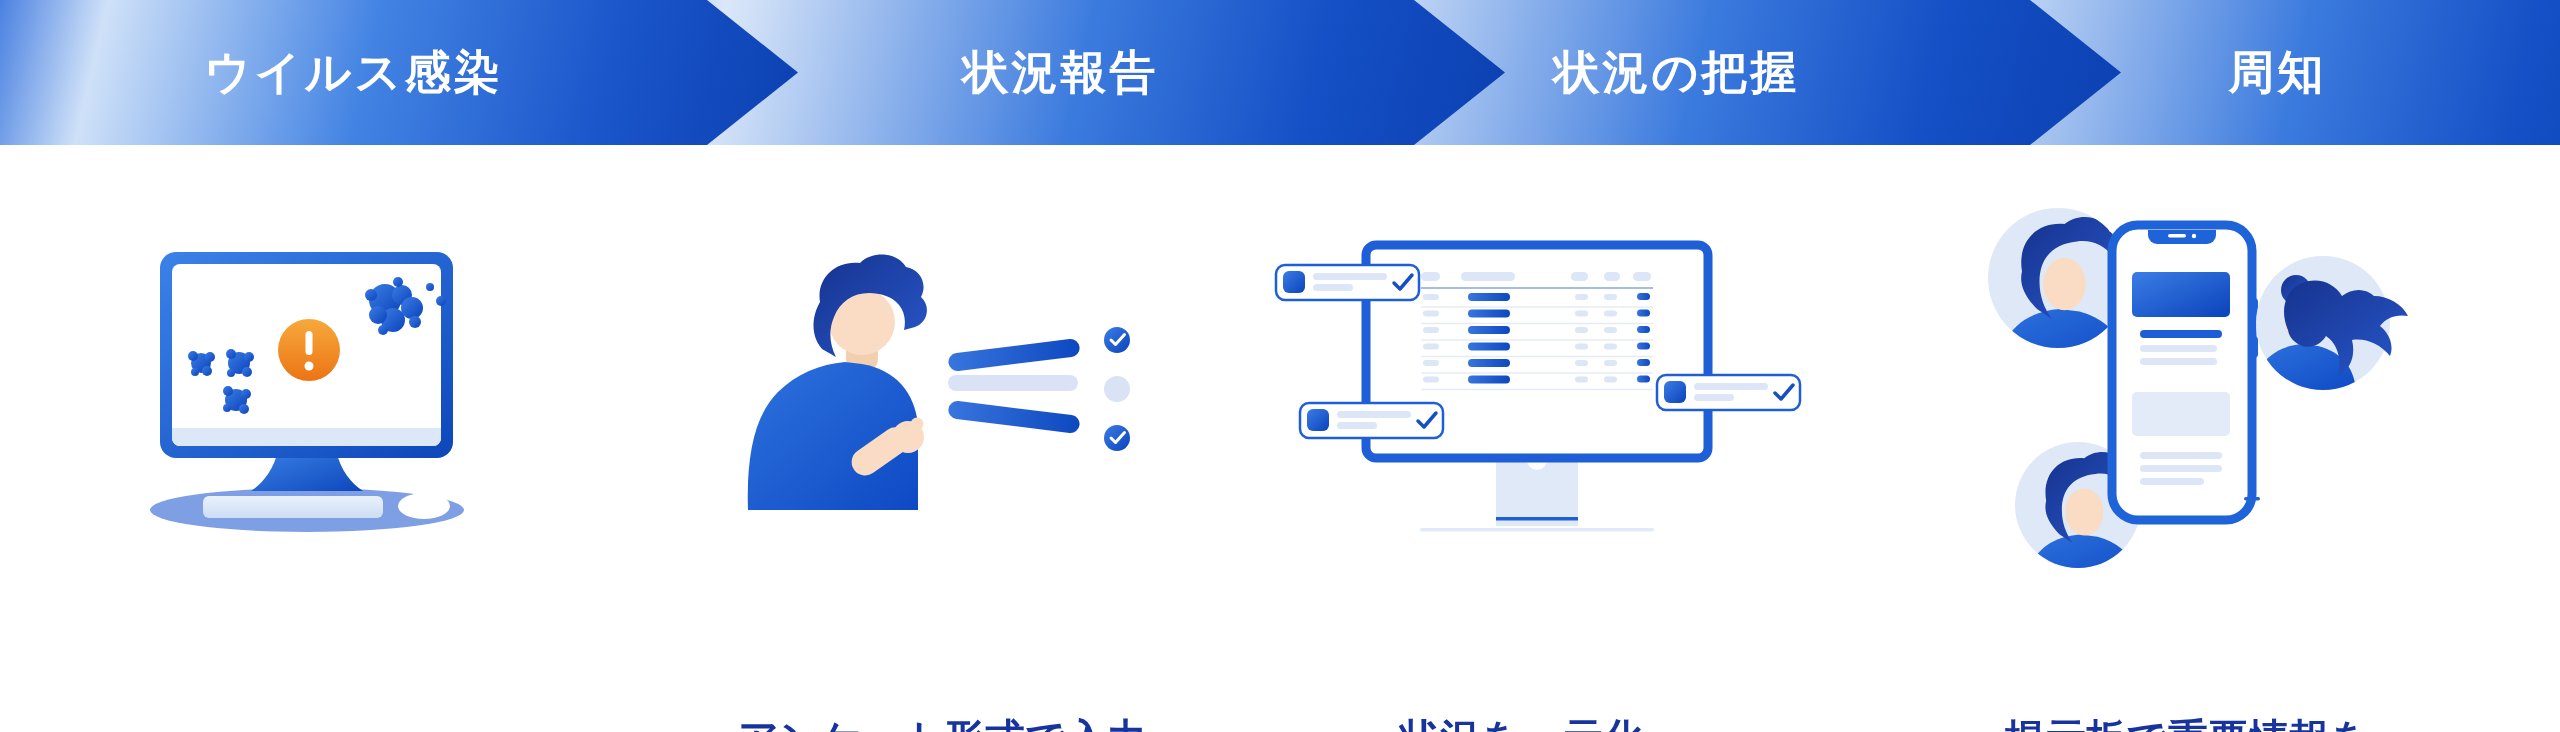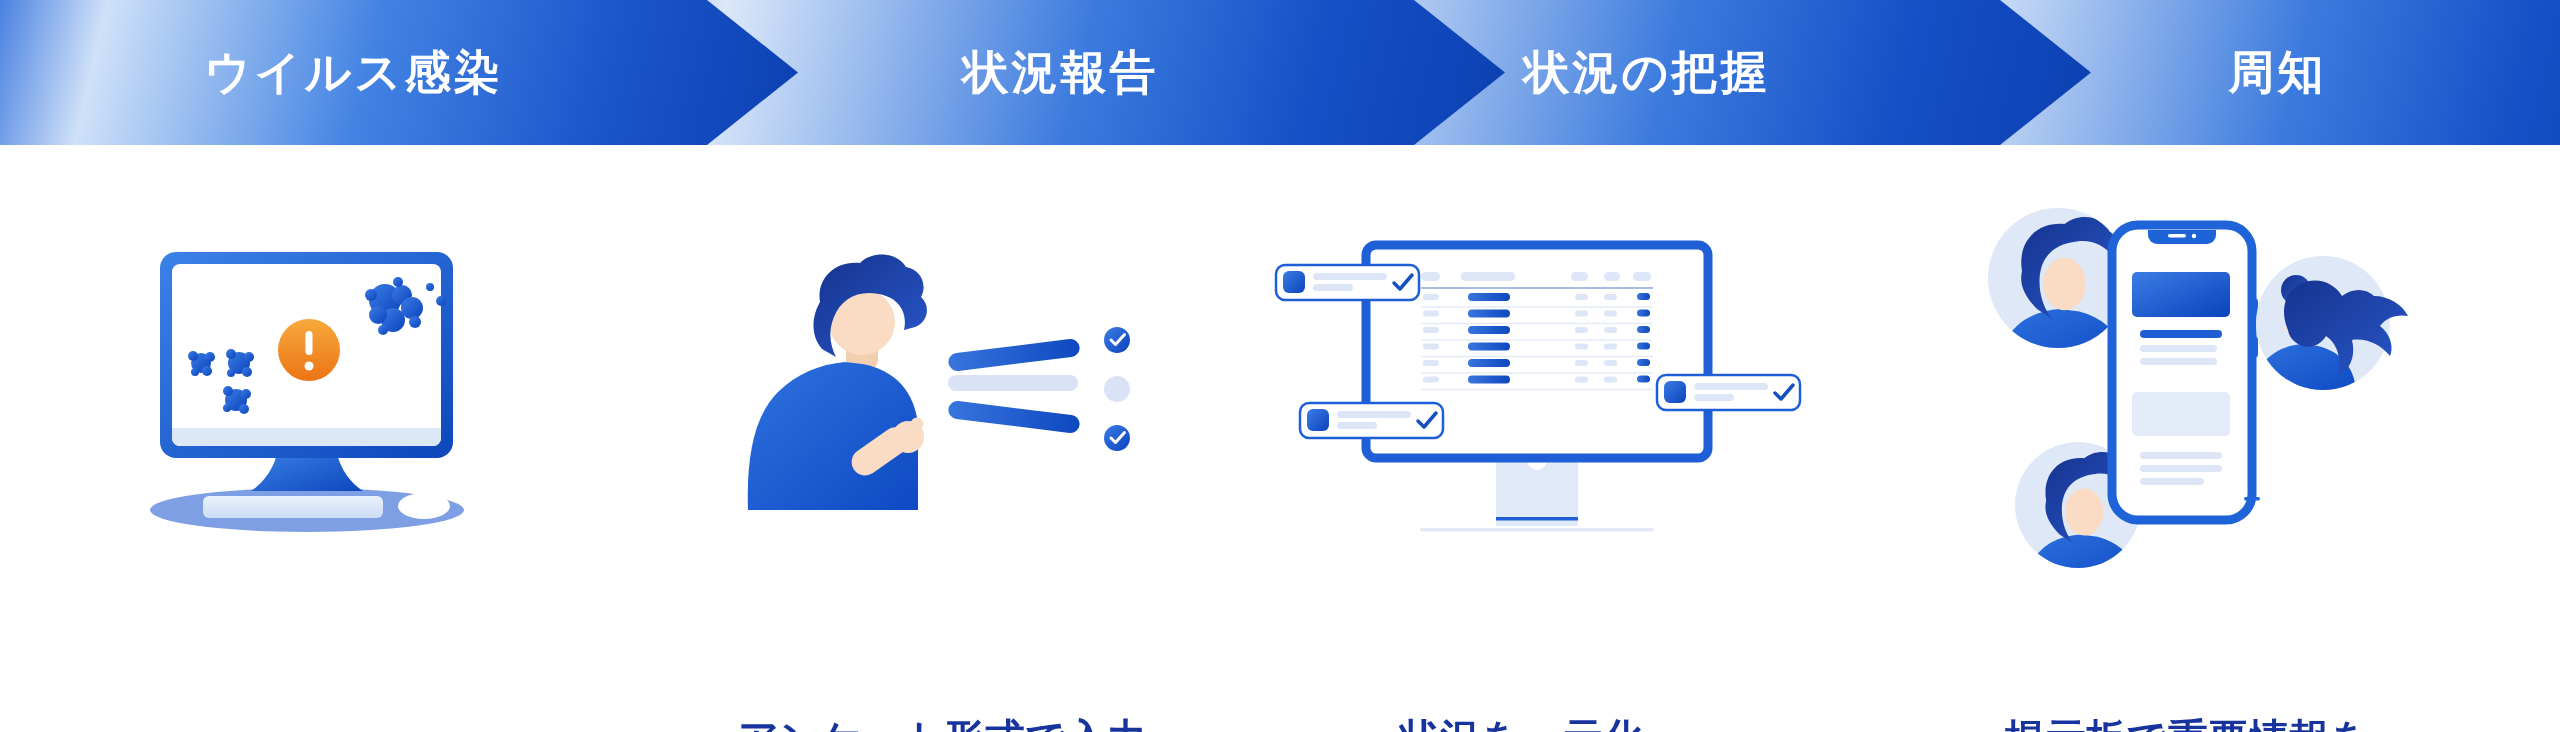--- a/index.html
+++ b/index.html
@@ -17,21 +17,21 @@
     clip-path:polygon(0 0,calc(100% - 91px) 0,100% 50%,calc(100% - 91px) 100%,0 100%);
     background:linear-gradient(103deg,#4a81e1 0%,#cfe1f8 13%,#4383e3 46%,#1a55ca 76%,#0b40b1 100%);
   }
   .arrow-next{
     clip-path:polygon(0 0,calc(100% - 91px) 0,100% 50%,calc(100% - 91px) 100%,0 100%,91px 50%);
     padding-left:91px;padding-right:91px;
     background:linear-gradient(103deg,#8fb3ec 0%,#dce8f9 12%,#3c7bde 52%,#16509f0 78%,#0b40b1 100%);
     background:linear-gradient(103deg,#8fb3ec 0%,#dce8f9 12%,#3c7bde 52%,#1550c6 78%,#0b40b1 100%);
   }
   .arrow-2{left:616px;width:707px;z-index:3;}
-  .arrow-3{left:1202px;width:707px;z-index:2;}
+  .arrow-3{left:1232px;width:707px;z-index:2;}
   .arrow-4{left:1848px;width:677px;z-index:1;}
   
   .caption{
     position:absolute;color:#17349e;font-weight:700;font-size:40px;line-height:48px;
     letter-spacing:0.5px;white-space:pre;
   }
   .cap-1{left:53px;top:642px;}
   .cap-2{left:738px;top:618px;}
   .cap-3{left:1400px;top:618px;}
   .cap-4{left:2005px;top:618px;}

